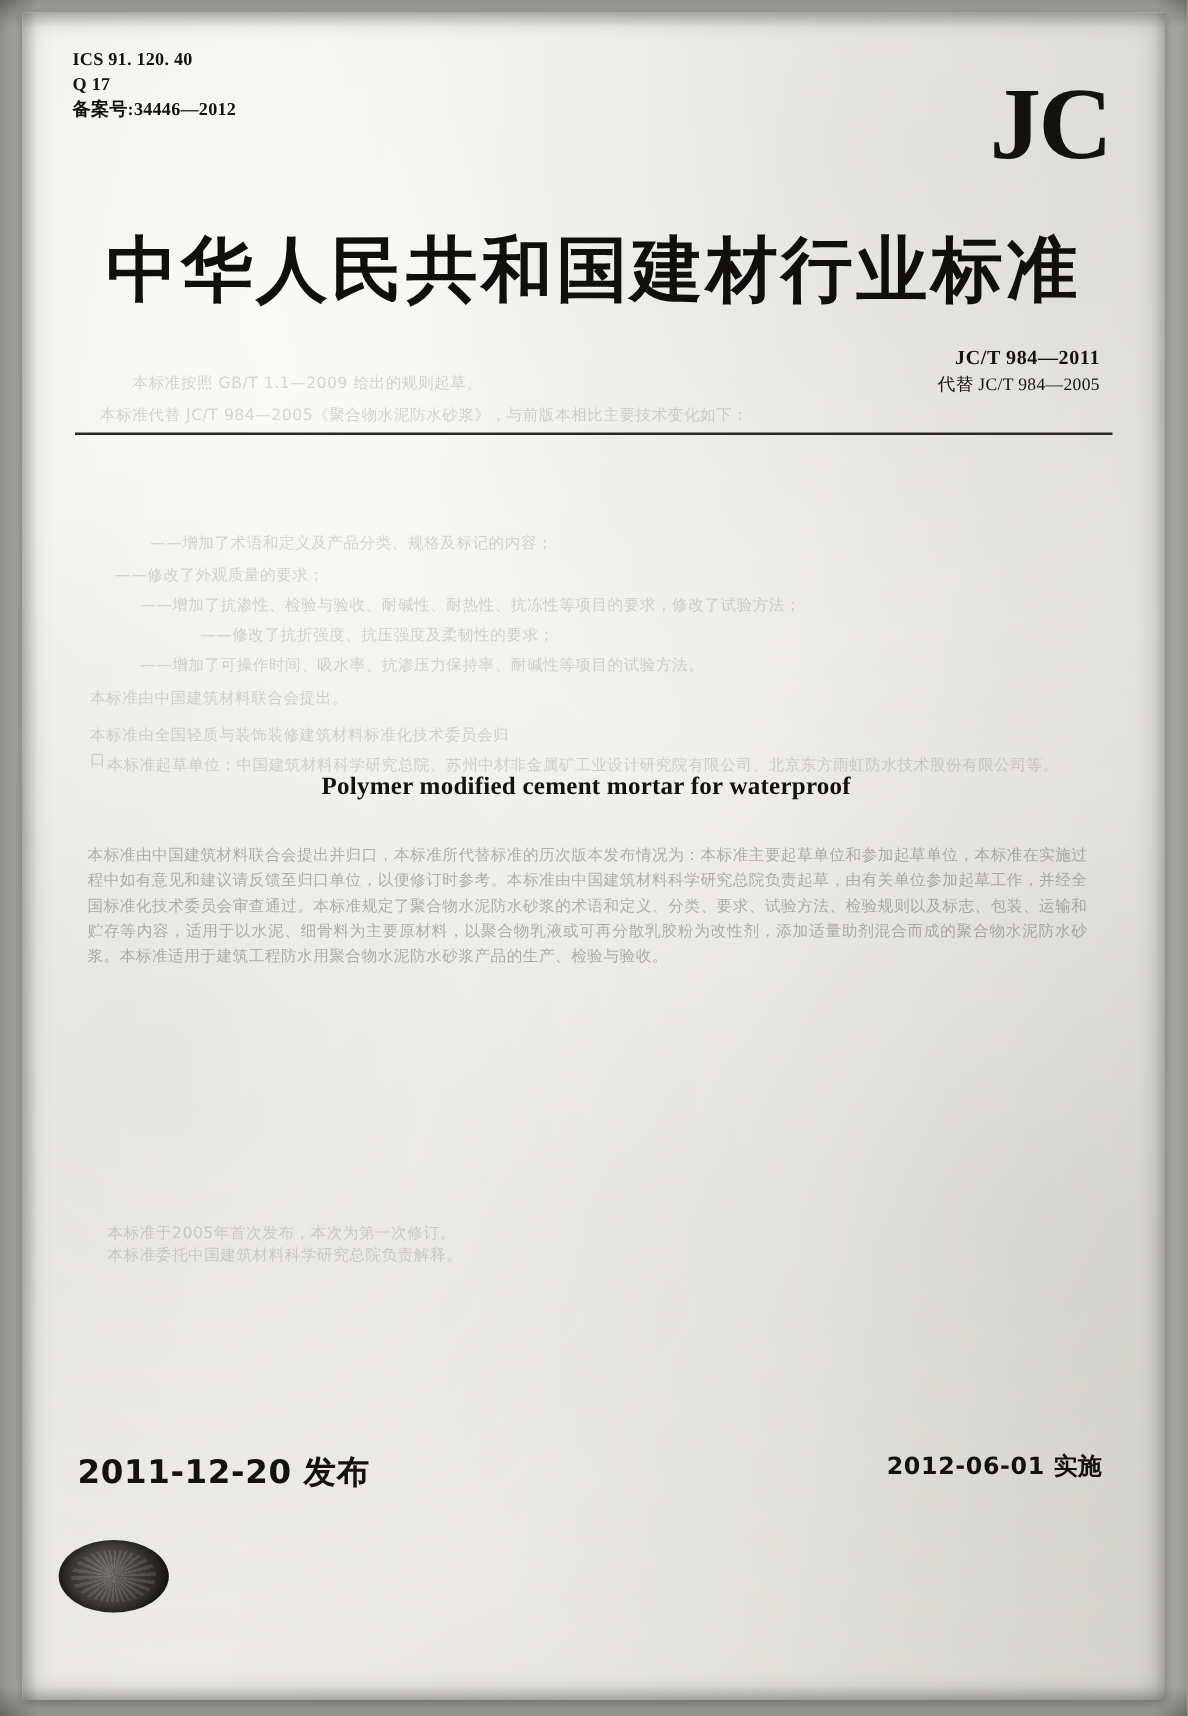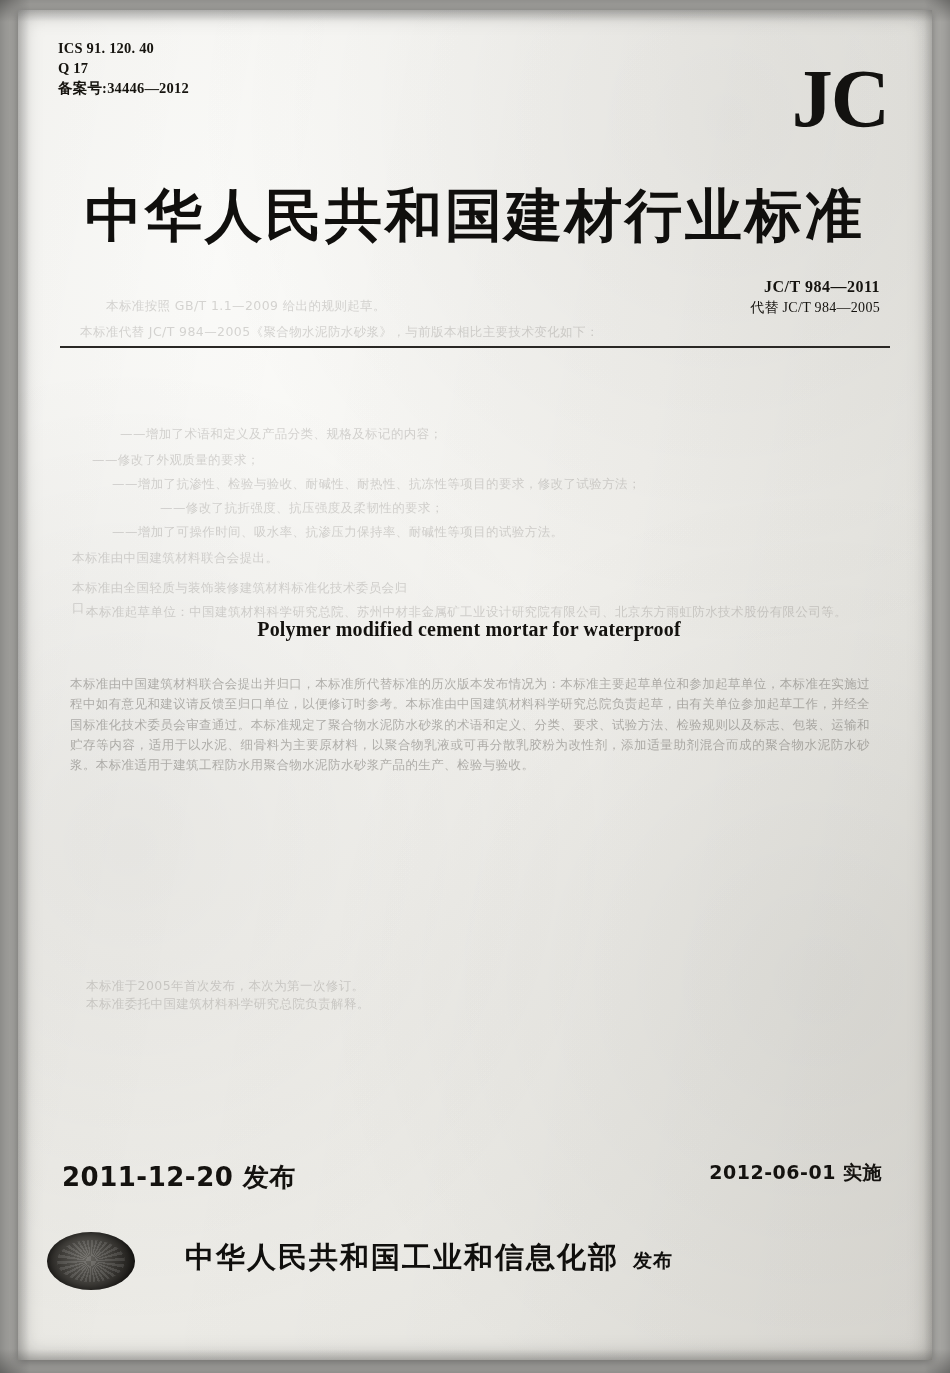--- a/index.html
+++ b/index.html
@@ -277,23 +277,20 @@
     </div>
 
     <div class="rule"></div>
 
     <div class="en-title">Polymer modified cement mortar for waterproof</div>
 
     <div class="date-left">2011-12-20 发布</div>
     <div class="date-right">2012-06-01 实施</div>
 
     <div class="emblem"></div>
-    <div class="issuer">
-      <span>中华人民共和国工业和信息化部</span><span class="pub">发布</span>
-    </div>
 
   </div>
 
   <div class="edge-left"></div>
   <div class="edge-right"></div>
   <div class="edge-top"></div>
   <div class="edge-bottom"></div>
 </div>
 
 </body></html>

